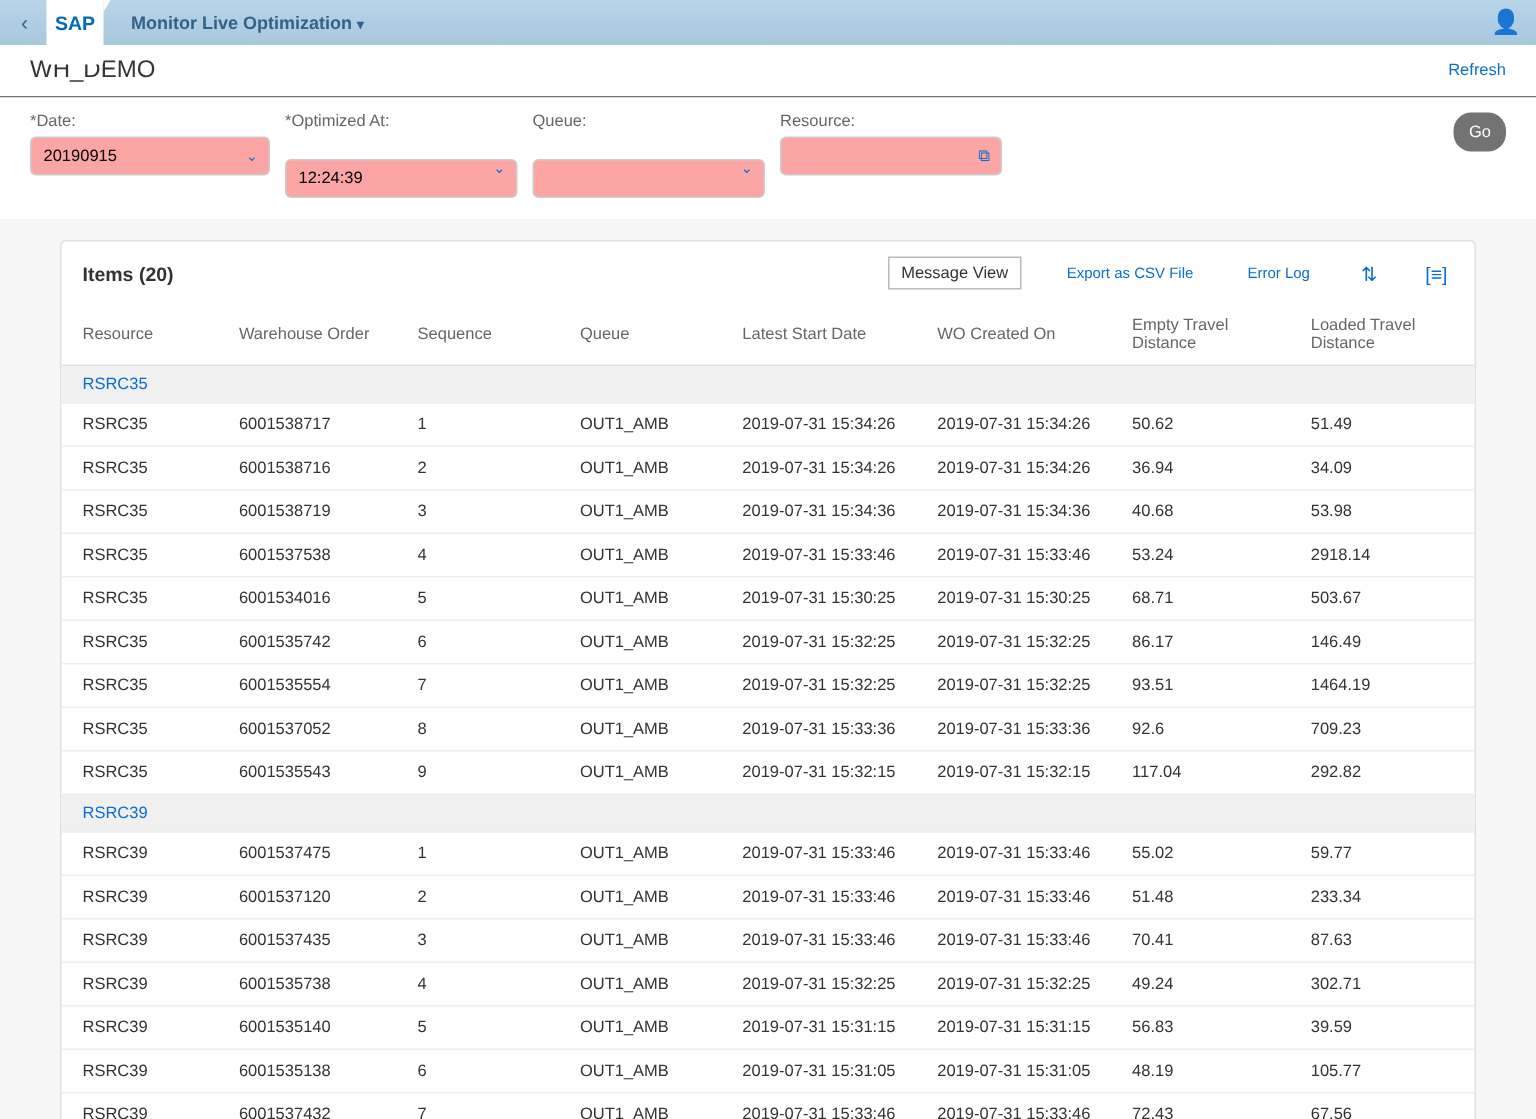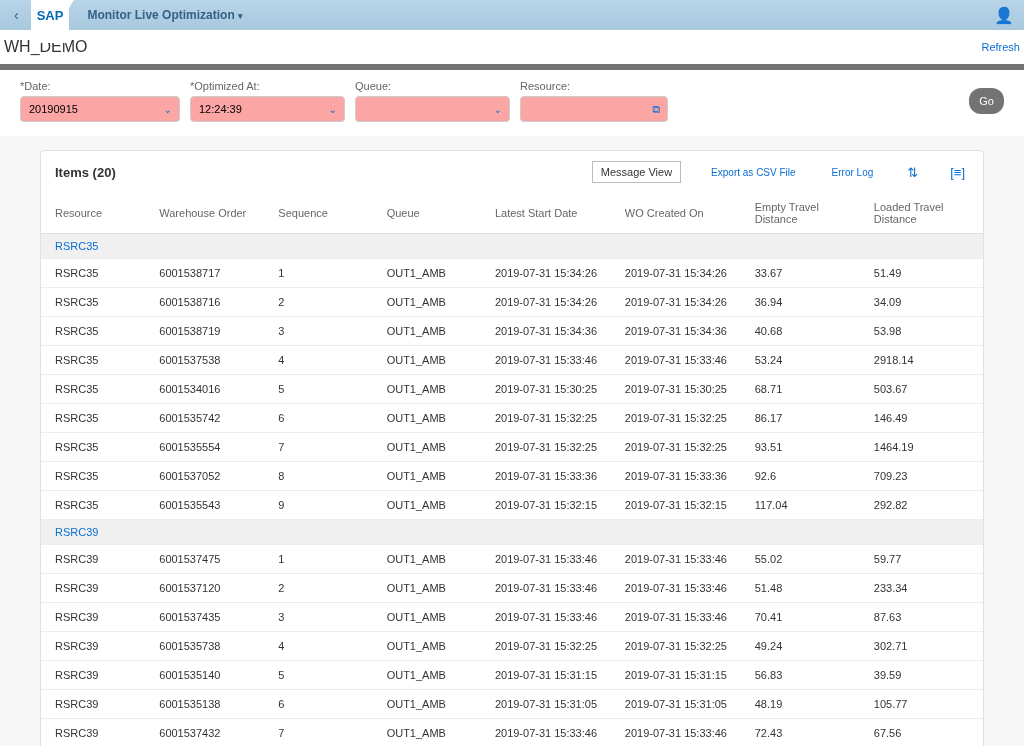--- a/index.html
+++ b/index.html
@@ -7,33 +7,33 @@
 
 .header-bar { background: linear-gradient(to bottom, #b8d4e8, #a8c8de); height: 30px; display: flex; align-items: center; padding: 0 10px; justify-content: space-between; }
 .header-left { display: flex; align-items: center; gap: 8px; }
 .back-arrow { color: #346187; font-size: 14px; cursor: pointer; padding: 0 4px; }
 .sap-logo { background: #fff; color: #006bb8; font-weight: bold; padding: 20px 6px; font-size: 13px; border-radius: 2px; position: relative; }
 .sap-logo::after { content: ''; position: absolute; right: -6px; top: 0; border-top: 10px solid transparent; border-bottom: 10px solid transparent; border-left: 6px solid #fff; }
 .app-title { color: #346187; font-weight: bold; font-size: 12px; margin-left: 10px; }
 .dropdown-arrow { font-size: 9px; color: #346187; }
 .user-icon { color: #346187; font-size: 16px; cursor: pointer; }
 
-.subheader { display: flex; justify-content: space-between; align-items: center; padding: 8px 4px; background: #fff; border-bottom: 6px solid #737373; }
+.subheader { display: flex; justify-content: space-between; align-items: center; padding: 8px 20px; background: #fff; border-bottom: 1px solid #737373; }
 .page-title { font-size: 16px; color: #333; font-weight: normal; }
 .refresh-link { color: #0a6ed1; font-size: 11px; cursor: pointer; }
 
-.filter-bar { display: flex; align-items: center; padding: 10px 20px 14px; background: #fff; gap: 10px; }
+.filter-bar { display: flex; align-items: flex-start; padding: 10px 20px 14px; background: #fff; gap: 10px; }
 .filter-group { display: flex; flex-direction: column; gap: 4px; }
 .filter-label { font-size: 11px; color: #666; }
 .filter-input { position: relative; display: flex; align-items: center; }
 .filter-input input { border: 1px solid #ccc; border-radius: 4px; padding: 5px 26px 5px 8px; font-size: 11px; height: 26px; background: #fca5a5; }
 .filter-input .chev { position: absolute; right: 8px; color: #0a6ed1; font-size: 10px; pointer-events: none; }
 .filter-input .popup { position: absolute; right: 8px; color: #0a6ed1; font-size: 11px; pointer-events: none; }
 .w160 { width: 160px; }
-.w155 { width: 155px; }
+.w155 { width: 155px; margin-top: 15px; }
 .w148 { width: 148px; }
 .go-btn { background: #737373; color: #fff; border: none; border-radius: 12px; padding: 6px 10px; font-size: 11px; cursor: pointer; margin-left: auto; height: 26px; }
 
 .content-wrap { padding: 14px 20px; height: 630px; position: relative; }
 .scroll-area { background: #fff; border: 1px solid #e0e0e0; border-radius: 4px; height: 100%; overflow-y: scroll; position: absolute; left: 40px; right: 40px; top: 14px; bottom: 14px; }
 .scroll-area::-webkit-scrollbar { width: 10px; }
 .scroll-area::-webkit-scrollbar-track { background: #eaeaea; }
 .scroll-area::-webkit-scrollbar-thumb { background: #bbb; border-radius: 4px; }
 
 .table-header-row { display: flex; align-items: center; justify-content: space-between; padding: 10px 14px; }
@@ -140,21 +140,21 @@
           <tr class="group-row">
             <td colspan="8" style="padding-left: 14px;">RSRC35</td>
           </tr>
           <tr>
             <td class="col-res">RSRC35</td>
             <td>6001538717</td>
             <td>1</td>
             <td>OUT1_AMB</td>
             <td>2019-07-31 15:34:26</td>
             <td>2019-07-31 15:34:26</td>
-            <td>33.67</td>
+            <td>50.62</td>
             <td>51.49</td>
           </tr>
           <tr>
             <td class="col-res">RSRC35</td>
             <td>6001538716</td>
             <td>2</td>
             <td>OUT1_AMB</td>
             <td>2019-07-31 15:34:26</td>
             <td>2019-07-31 15:34:26</td>
             <td>36.94</td>

